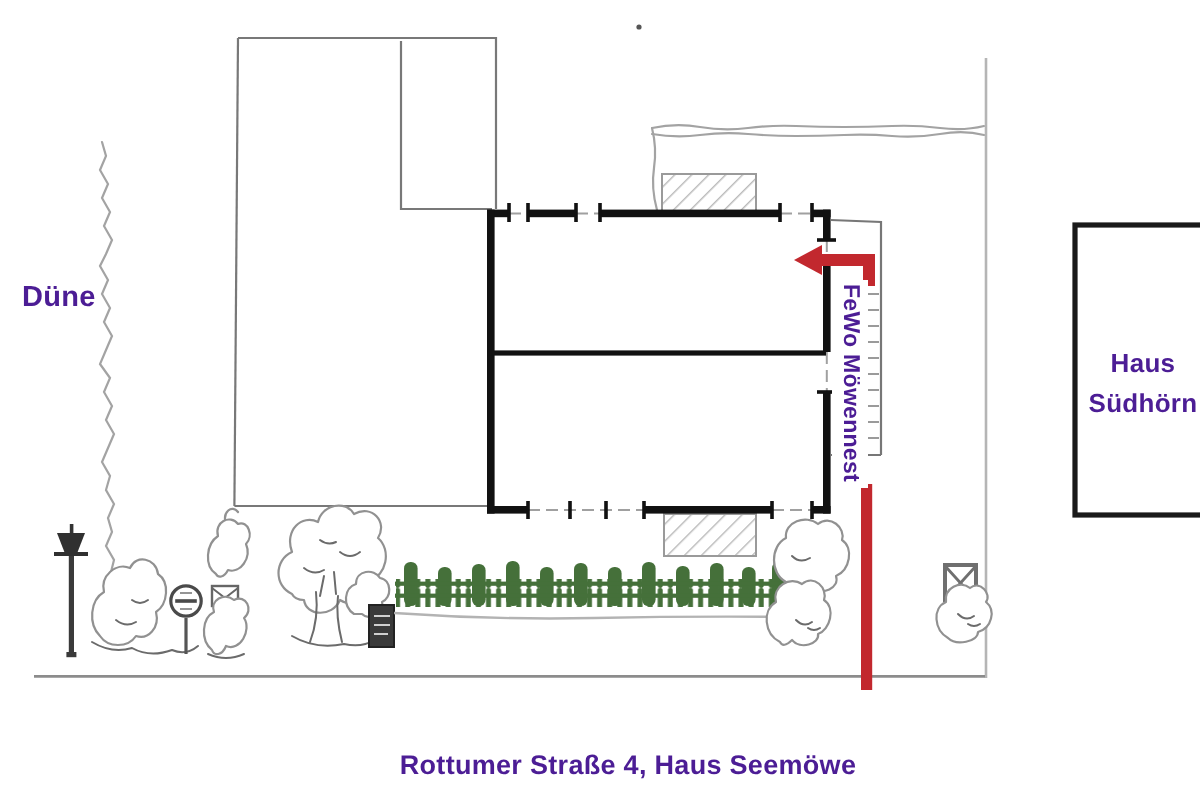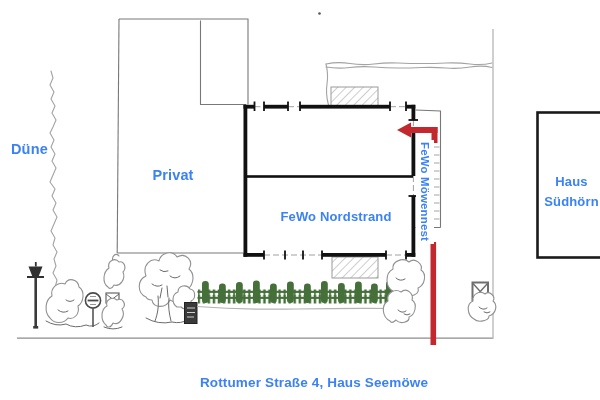--- a/index.html
+++ b/index.html
@@ -3,21 +3,21 @@
 <meta charset="utf-8">
 <style>
   html,body{margin:0;padding:0;background:#fff;}
   .stage{
     position:relative;width:600px;height:400px;background:#fff;
     overflow:hidden;
     font-family:"Liberation Sans",sans-serif;color:#1c1c1c;
   }
   .stage svg{position:absolute;left:0;top:0;}
   .label{
-    position:absolute;font-weight:700;color:#3b82f6;
+    position:absolute;font-weight:700;color:#4c1d95;
     letter-spacing:0.15px;white-space:nowrap;
   }
   .lbl-dune{left:11px;top:141px;font-size:14.5px;}
   .lbl-privat{left:142px;top:167px;width:62px;text-align:center;font-size:14.5px;}
   .lbl-sued{left:260px;top:136px;width:150px;text-align:center;font-size:13px;}
   .lbl-nord{left:261px;top:209px;width:150px;text-align:center;font-size:13px;}
   .lbl-moewe{
     left:416px;top:140px;width:18px;height:104px;
     writing-mode:vertical-rl;text-align:center;
     font-size:11.5px;background:#fff;line-height:18px;
@@ -204,22 +204,20 @@
       <rect x="472.5" y="282.5" width="15.5" height="17.5" fill="#fff" stroke="#6f6f6f" stroke-width="2"></rect>
       <path d="M473,283.5 L487.5,299.5 M487.5,283.5 L473,299.5" stroke="#6f6f6f" stroke-width="1.4" fill="none"></path>
     </g>
     <g>
       <path class="sk" d="M474,319 C467,315 466,304 473,301 C472,294 480,290 485,294 C490,290 496,297 493,301 C498,305 496,314 489,316 C489,321 478,323 474,319 Z"></path>
       <path class="skd" d="M479,307 q4,4 8,1 M484,312 q3,2 6,0"></path>
     </g>
   </svg>
 
   <div class="label lbl-dune">Düne</div>
-  <div class="label lbl-privat">Privat</div>
-  <div class="label lbl-nord">FeWo Nordstrand</div>
   <div class="label lbl-moewe">FeWo Möwennest</div>
   <div class="label lbl-haus">
     <div>Haus</div>
     <div>Südhörn</div>
   </div>
   <div class="label lbl-caption">Rottumer Straße 4, Haus Seemöwe</div>
 
 </div>
 
 </body></html>

